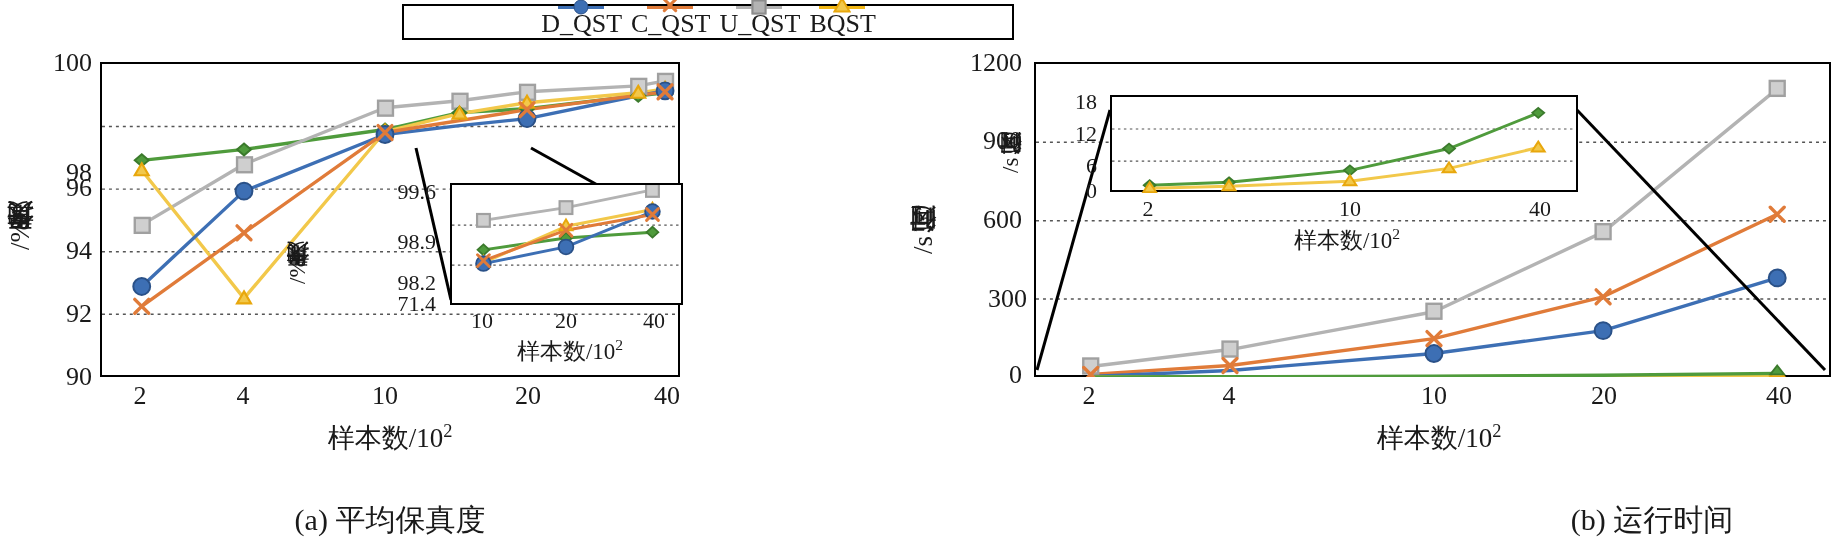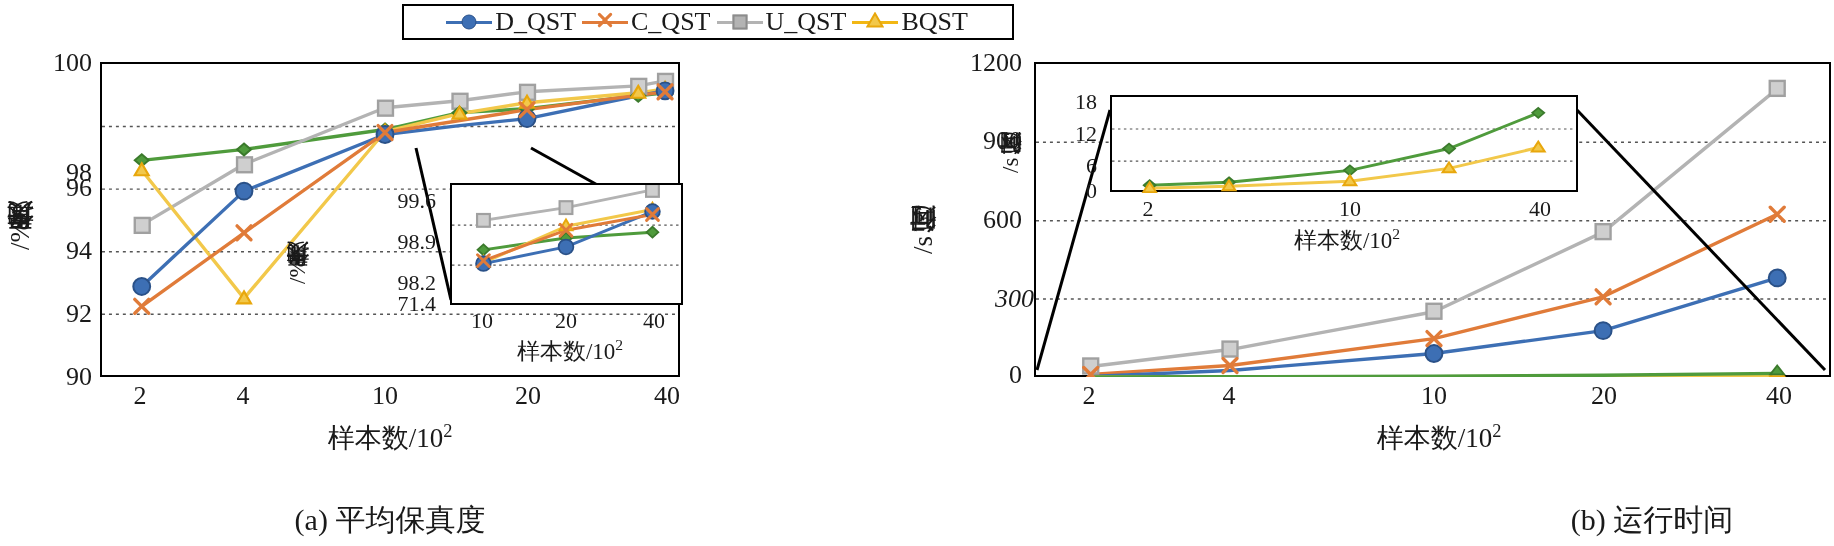--- a/index.html
+++ b/index.html
@@ -4,21 +4,21 @@
 <style>
   html,body{margin:0;padding:0;background:#fff;}
   body{width:1834px;height:546px;position:relative;
        font-family:"Liberation Serif","DejaVu Serif",serif;color:#1a1a1a;}
   .root{position:absolute;inset:0;}
 
   
   .legend{position:absolute;left:402px;top:4px;width:612px;height:36px;
           border:2.5px solid #000;background:#fff;display:flex;align-items:center;
           justify-content:center;gap:0px;box-sizing:border-box;}
-  .lg-item{display:flex;align-items:center;gap:0px;padding:0 2px;}
+  .lg-item{display:flex;align-items:center;gap:0px;padding:0 2px;flex-direction:column;}
   .lg-line{width:46px;height:3px;position:relative;}
   .lg-mk{position:absolute;left:50%;top:50%;transform:translate(-50%,-50%);}
   .lg-text{font-size:26px;letter-spacing:0px;padding-left:3px;padding-right:2px;white-space:nowrap;}
 
   
   .mk-circle{width:15px;height:15px;border-radius:50%;background:#3d6fb4;border:1.5px solid #2a518a;box-sizing:border-box;}
   .mk-square{width:15px;height:15px;background:#b3b3b3;border:2px solid #8c8c8c;box-sizing:border-box;}
   .mk-x{width:17px;height:17px;}
   .mk-diamond{width:13px;height:13px;background:#4f9b3c;border:1.5px solid #3b7a2c;transform:rotate(45deg);box-sizing:border-box;}
 
@@ -187,21 +187,21 @@
           <g stroke="#e07b39" stroke-width="3" stroke-linecap="round">
             <path d="M26 71 L38 83 M38 71 L26 83"></path>
             <path d="M110 40 L122 52 M122 40 L110 52"></path>
             <path d="M198 24 L210 36 M210 24 L198 36"></path>
           </g>
         </g>
       </svg>
     </div>
 
     <div class="ylabel-s" style="left:282px;top:196px;height:150px;">平均保真度/%</div>
-    <div class="tick-s" style="left:316px;top:188px;width:120px;text-align:right;">99.6</div>
+    <div class="tick-s" style="left:316px;top:179px;width:120px;text-align:right;">99.6</div>
     <div class="tick-s" style="left:316px;top:229px;width:120px;text-align:right;">98.9</div>
     <div class="tick-s" style="left:316px;top:270px;width:120px;text-align:right;">98.2</div>
     <div class="tick-s" style="left:316px;top:291px;width:120px;text-align:right;">71.4</div>
     <div class="tick-s" style="left:462px;top:308px;width:40px;text-align:center;">10</div>
     <div class="tick-s" style="left:546px;top:308px;width:40px;text-align:center;">20</div>
     <div class="tick-s" style="left:634px;top:308px;width:40px;text-align:center;">40</div>
     <div class="xlabel-s" style="left:470px;top:336px;width:200px;">
       <span>样本数/10</span><span class="sup">2</span>
     </div>
 
@@ -217,21 +217,21 @@
     <div class="caption" style="left:280px;top:500px;width:220px;">(a) 平均保真度</div>
   </div>
 
   <div class="panel panel-b">
 
     <div class="ylabel" style="left:-12px;top:150px;height:190px;">运行时间/s</div>
 
     <div class="tick tick-y" style="left:0px;top:48px;width:105px;">1200</div>
     <div class="tick tick-y" style="left:0px;top:126px;width:105px;">900</div>
     <div class="tick tick-y" style="left:0px;top:205px;width:105px;">600</div>
-    <div class="tick tick-y" style="left:12px;top:284px;width:105px;font-style:italic;">300</div>
+    <div class="tick tick-y" style="left:5px;top:284px;width:105px;">300</div>
     <div class="tick tick-y" style="left:0px;top:360px;width:105px;">0</div>
 
     <div class="plotbox" style="left:117px;top:62px;width:797px;height:315px;">
       <svg class="svgholder" viewBox="0 0 797 315" preserveAspectRatio="none">
         <line x1="0" y1="236.2" x2="797" y2="236.2" stroke="#555" stroke-width="1.4" stroke-dasharray="3,4"></line>
         <line x1="0" y1="157.5" x2="797" y2="157.5" stroke="#555" stroke-width="1.4" stroke-dasharray="3,4"></line>
         <line x1="0" y1="78.7" x2="797" y2="78.7" stroke="#555" stroke-width="1.4" stroke-dasharray="3,4"></line>
 
         <g fill="none" stroke-width="3.4" stroke-linejoin="round" stroke-linecap="round">
           <polyline points="55,304 195,287 400,249 570,169 745,25" stroke="#b3b3b3"></polyline>

